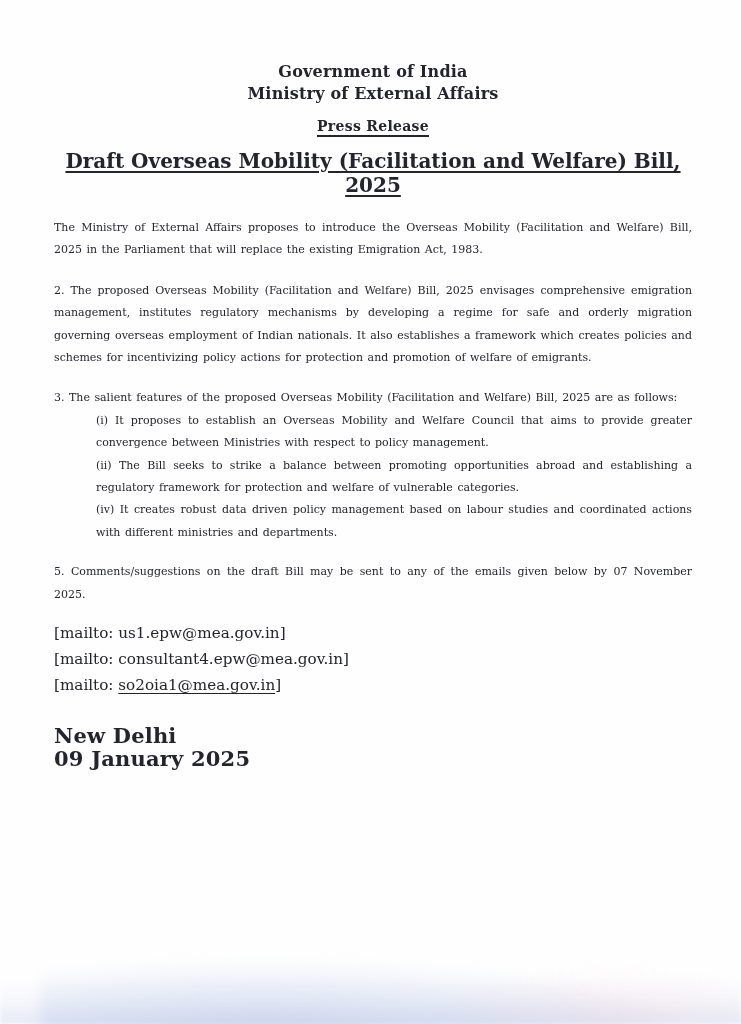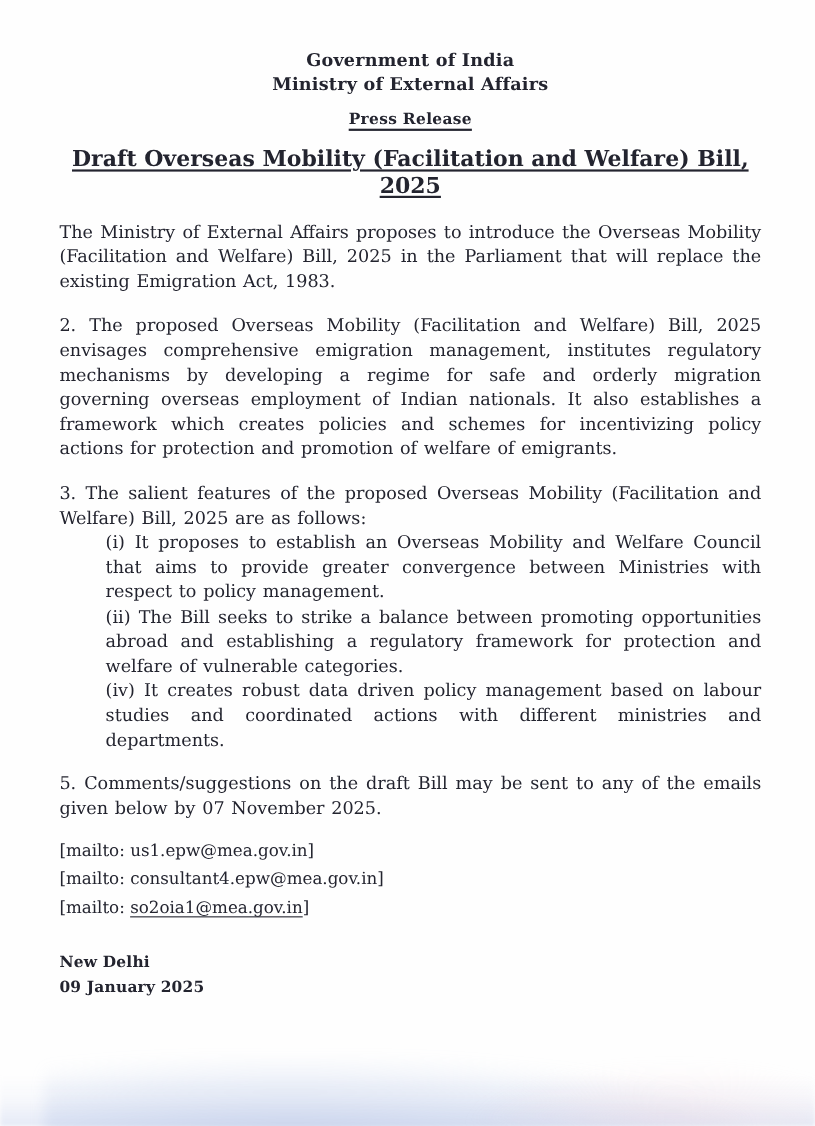--- a/index.html
+++ b/index.html
@@ -14,20 +14,21 @@
     background: #fefefe;
     overflow: hidden;
     font-family: "DejaVu Serif", serif;
     color: #23242f;
   }
 
   .content {
     position: relative;
     z-index: 2;
     padding: 44px 49px 16px 54px;
+    margin-top: 17px;
   }
 
   .center { text-align: center; }
 
   .org-line {
     font-size: 16px;
     line-height: 22px;
     font-weight: bold;
     letter-spacing: 0.2px;
   }
@@ -49,21 +50,21 @@
     font-size: 20px;
     font-weight: bold;
   }
   .subject .u {
     text-decoration: underline;
     text-underline-offset: 3px;
     text-decoration-thickness: 1.6px;
   }
 
   p.body {
-    font-size: 16px;
+    font-size: 11px;
     line-height: 22.4px;
     text-align: justify;
     margin-top: 18px;
     word-spacing: 1px;
   }
 
   p.subitem {
     margin-top: 0;
     margin-left: 42px;
   }
@@ -83,21 +84,21 @@
   }
   .email-line .underlined {
     text-decoration: underline;
     text-underline-offset: 3px;
     cursor: pointer;
   }
 
   .sign-off {
     margin-top: 26px;
     font-weight: bold;
-    font-size: 14px;
+    font-size: 21px;
     line-height: 23px;
     letter-spacing: 0.2px;
   }
 
   
   .scan-artifact-blue {
     position: absolute;
     z-index: 1;
     left: 40px;
     bottom: -28px;

